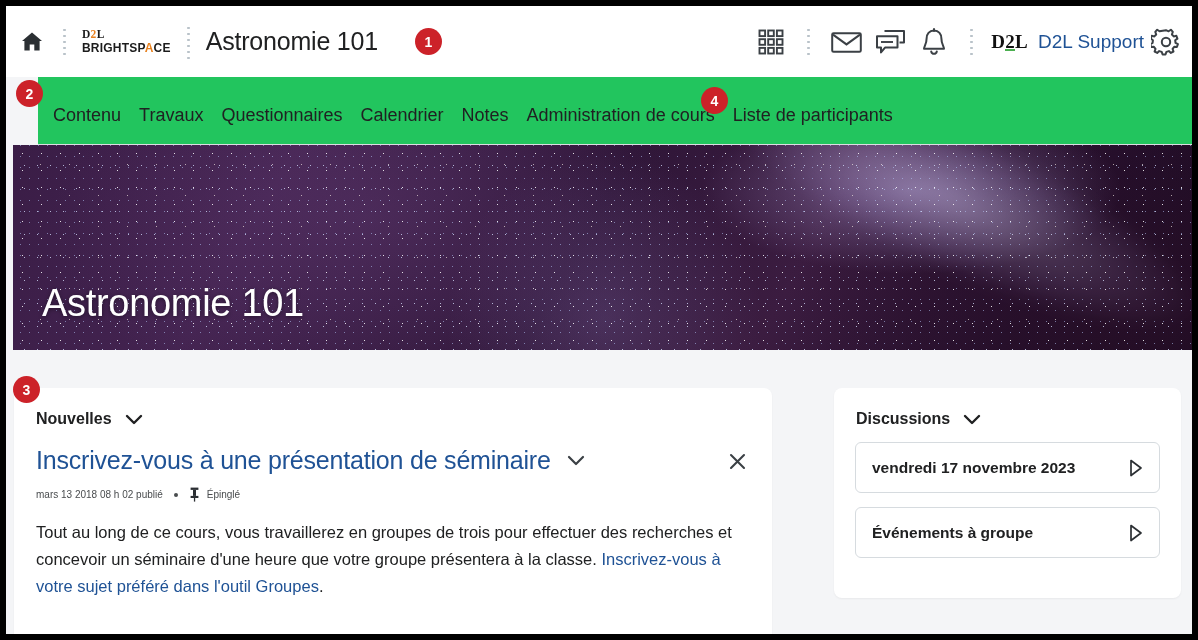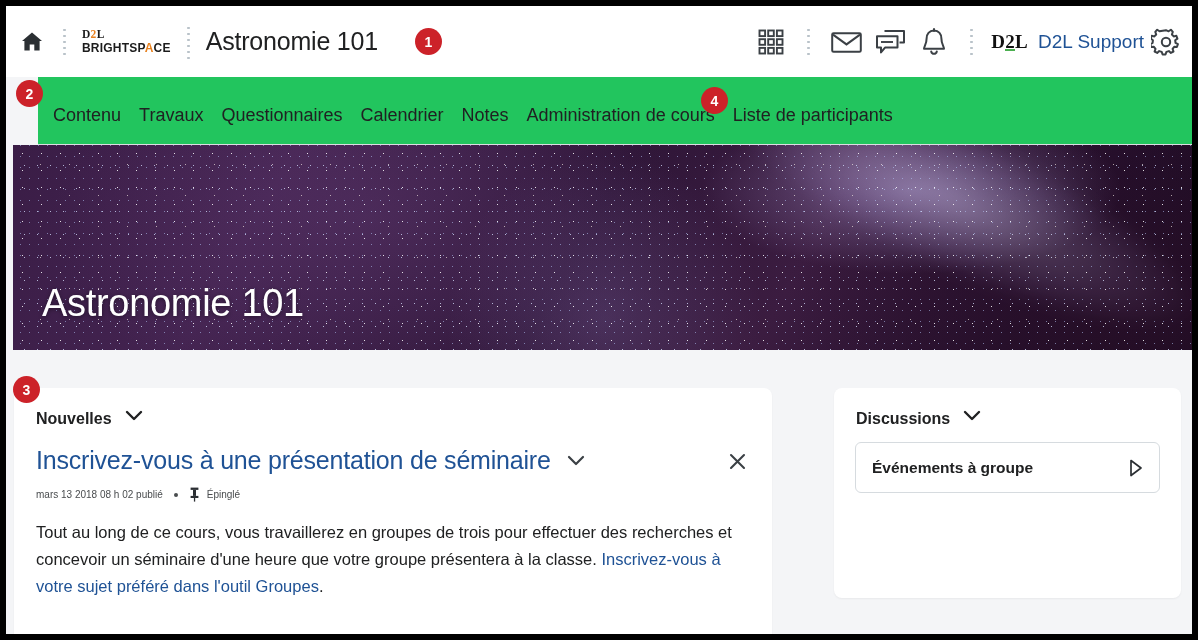--- a/index.html
+++ b/index.html
@@ -169,21 +169,21 @@
   #news-card {
     left: 8px; top: 38px;
     width: 758px; height: 280px;
   }
   #calendar-card {
     left: 828px; top: 38px;
     width: 347px; height: 210px;
   }
 
   .widget-head {
-    display: flex; align-items: flex-start;
+    display: flex; align-items: center;
     padding: 22px 0 0 22px;
   }
   .widget-title {
     font-size: 16px; font-weight: bold; color: #202122;
   }
   .widget-caret {
     margin-left: 13px; display: flex; align-items: center;
     cursor: pointer;
   }
 
@@ -411,20 +411,28 @@
 
       <div class="widget-head">
         <div class="widget-title">Discussions</div>
         <div class="widget-caret">
           <svg width="18" height="11" viewBox="0 0 18 11" aria-hidden="true">
             <path d="M2 2 L9 9 L16 2" fill="none" stroke="#202122" stroke-width="2.4" stroke-linecap="round" stroke-linejoin="round"></path>
           </svg>
         </div>
       </div>
 
+      <div class="cal-row">
+        <div class="cal-row-label">vendredi 17 novembre 2023</div>
+        <div class="cal-row-arrow">
+          <svg width="14" height="18" viewBox="0 0 14 18" aria-hidden="true">
+            <path d="M2 1.5 L12 9 L2 16.5 Z" fill="none" stroke="#2b2f33" stroke-width="1.7" stroke-linejoin="round"></path>
+          </svg>
+        </div>
+      </div>
 
       <div class="cal-row">
         <div class="cal-row-label">Événements à groupe</div>
         <div class="cal-row-arrow">
           <svg width="14" height="18" viewBox="0 0 14 18" aria-hidden="true">
             <path d="M2 1.5 L12 9 L2 16.5 Z" fill="none" stroke="#2b2f33" stroke-width="1.7" stroke-linejoin="round"></path>
           </svg>
         </div>
       </div>
     </div>

